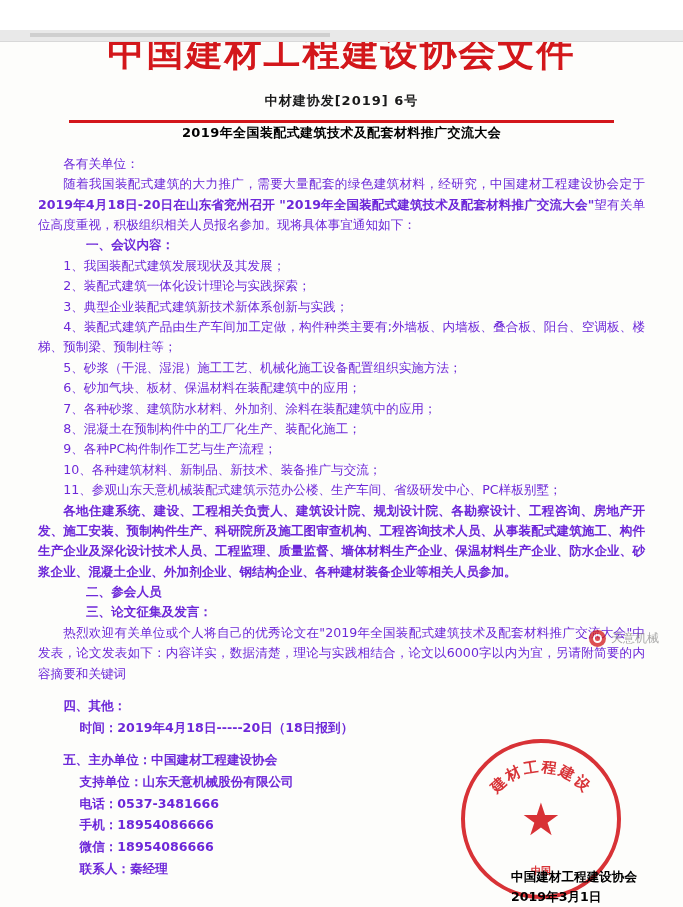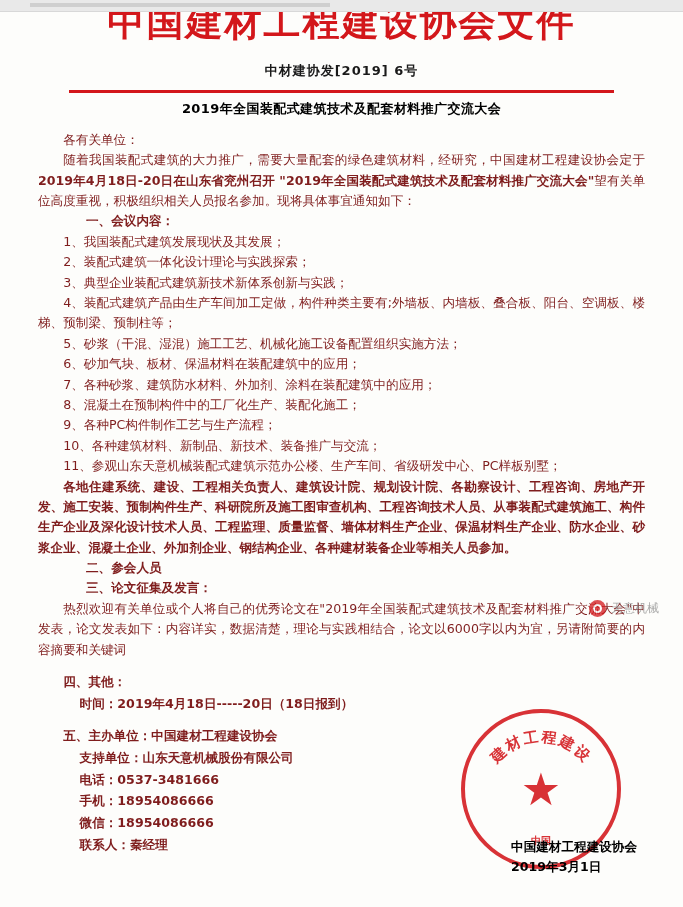--- a/index.html
+++ b/index.html
@@ -31,20 +31,21 @@
     border-bottom: 1px solid #d8d8d8;
   }
   .topstrip:before {
     content: "";
     position: absolute;
     left: 30px; top: 3px;
     width: 300px; height: 4px;
     background: #cfcfcf;
   }
   .doc-title {
+    margin-top: 30px;
     text-align: center;
     color: #d3171b;
     font-family: "DejaVu Serif", "Liberation Serif", serif;
     font-weight: bold;
     font-size: 37px;
     letter-spacing: 2px;
     line-height: 1.2;
   }
   .doc-number {
     margin-top: 18px;
@@ -54,32 +55,32 @@
     color: #1a1a1a;
     letter-spacing: 1px;
   }
   .red-rule {
     margin: 10px auto 0 auto;
     width: 545px;
     height: 2.5px;
     background: #d3171b;
   }
   .subject {
-    margin-top: 7px;
+    margin-top: 1px;
     text-align: center;
     font-size: 13px;
     font-weight: bold;
     color: #000;
     letter-spacing: 0.4px;
   }
   .body-text {
     margin-top: 12px;
     font-size: 12.6px;
     line-height: 1.62;
-    color: #7f1d1d;
+    color: #6d28d9;
     text-align: justify;
   }
   .p {
     margin: 0;
     padding: 0;
   }
   .indent {
     text-indent: 2em;
   }
   .bold {

